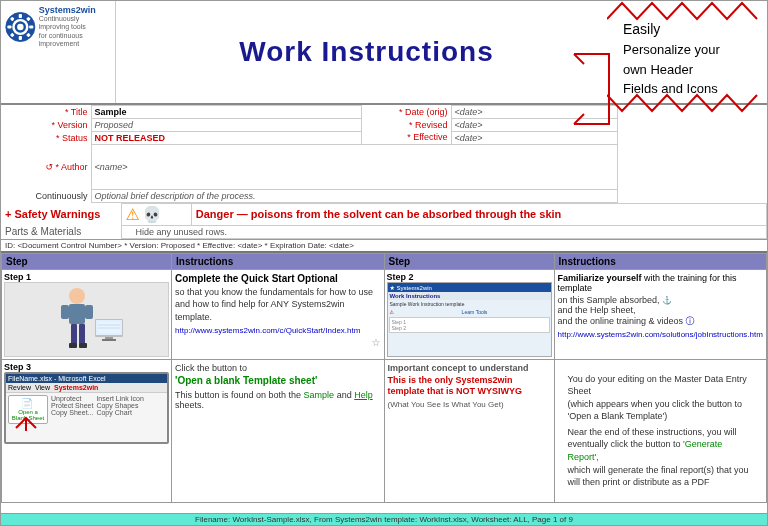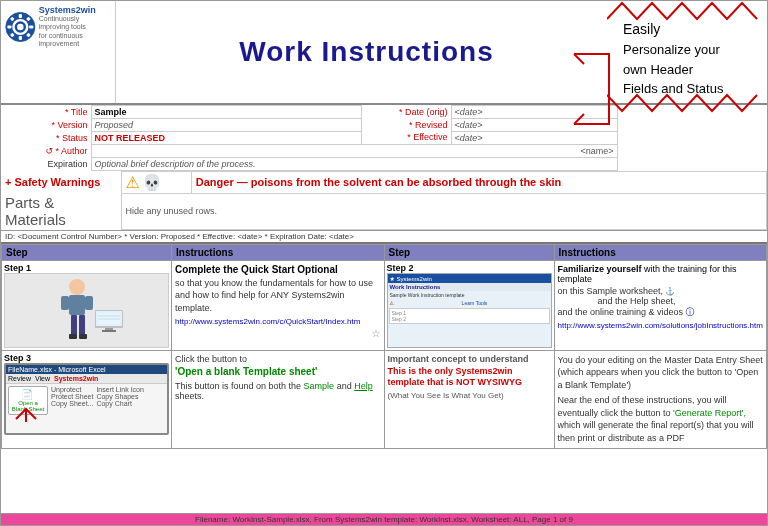--- a/index.html
+++ b/index.html
@@ -48,21 +48,21 @@
 
     <div style="width:150px; flex-shrink:0; position:relative; overflow:visible;">
 
       <svg width="160" height="20" style="position:absolute;top:0;left:-10px;">
         <polyline points="0,18 15,2 30,18 45,2 60,18 75,2 90,18 105,2 120,18 135,2 150,18" stroke="#c00" stroke-width="2" fill="none"></polyline>
       </svg>
       <div style="padding:18px 6px 4px 6px; font-size:13px; line-height:1.5; color:#000;">
         <div style="font-size:14px;">Easily</div>
         <div>Personalize your</div>
         <div>own Header</div>
-        <div>Fields and Status</div>
+        <div>Fields and Icons</div>
       </div>
 
       <svg width="160" height="20" style="position:absolute;bottom:-10px;left:-10px;">
         <polyline points="0,2 15,18 30,2 45,18 60,2 75,18 90,2 105,18 120,2 135,18 150,2" stroke="#c00" stroke-width="2" fill="none"></polyline>
       </svg>
     </div>
   </div>
 
   <table style="width:100%; border-collapse:collapse; font-size:9px;border-radius:32px;">
     <tbody>
@@ -91,46 +91,46 @@
       <td style="padding:1px 3px; border:1px solid #ccc;">
         <span style="color:#c00; font-weight:bold; font-size:9px;">NOT RELEASED</span>
       </td>
       <td style="text-align:right; padding:1px 3px; color:#c00; white-space:nowrap;">* Effective</td>
       <td style="padding:1px 3px; border:1px solid #ccc; color:#555; font-style:italic;">&lt;date&gt;</td>
     </tr>
     <tr>
       <td style="text-align:right; padding:1px 3px; color:#c00; white-space:nowrap;">
         <span style="font-size:9px;">↺</span> <span>* Author</span>
       </td>
-      <td colspan="3" style="padding:1px 3px; border:1px solid #ccc; color:#555; text-align:right;">&lt;name&gt;</td>
-    </tr>
-    <tr>
-      <td style="text-align:right; padding:1px 3px; color:#333; white-space:nowrap;">Expiration</td>
+      <td colspan="3" style="padding:17px 3px; border:1px solid #ccc; color:#555; font-style:italic;">&lt;name&gt;</td>
+    </tr>
+    <tr>
+      <td style="text-align:right; padding:1px 3px; color:#333; white-space:nowrap;">Continuously</td>
       <td colspan="3" style="padding:1px 3px; border:1px solid #ccc; color:#555; font-style:italic;">Optional brief description of the process.</td>
     </tr>
   </tbody>
     </table>
 
   <table style="width:100%; border-collapse:collapse; font-size:9px;">
     <tbody>
         <tr>
       <td style="width:120px; padding:1px 4px;">
         <span style="color:#c00; font-weight:bold; font-size:11px;">+ Safety Warnings</span>
       </td>
       <td style="padding:1px 4px; border:1px solid #ccc;">
         <span style="font-size:16px; color:#ff8c00;">⚠</span>
         <span style="font-size:16px;">💀</span>
       </td>
       <td colspan="2" style="padding:1px 4px; border:1px solid #ccc;">
         <span style="color:#c00; font-weight:bold; font-size:11px;">Danger — poisons from the solvent can be absorbed through the skin</span>
       </td>
     </tr>
     <tr>
-      <td style="padding:1px 4px; font-size:15px; color:#555;">Parts &amp; Materials</td>
-      <td colspan="3" style="padding:1px 4px; border:1px solid #ccc; font-size:9px; color:#555;">Hide any unused rows.</td>
+      <td style="padding:1px 4px; font-size:10px; color:#555;">Parts &amp; Materials</td>
+      <td colspan="3" style="padding:1px 14px; border:1px solid #ccc; font-size:9px; color:#555;">Hide any unused rows.</td>
     </tr>
   </tbody>
     </table>
 
   <div style="font-size:8px; color:#333; padding:1px 4px; border-top:1px solid #999; border-bottom:2px solid #777; background:#fff;">ID: &lt;Document Control Number&gt;  * Version: Proposed  * Effective: &lt;date&gt;  * Expiration Date: &lt;date&gt;</div>
 
   <table style="width:100%; border-collapse:collapse; font-size:9px; table-layout:fixed;">
 
     <tbody>
         <tr>
@@ -196,23 +196,23 @@
           </div>
         </div>
       </td>
 
       <td style="border:1px solid #999; padding:3px; vertical-align:top;">
         <div style="font-size:9px;">
           <span style="font-weight:bold;">Familiarize yourself</span>
           <span>with the training for this template</span>
         </div>
         <div style="font-size:9px; color:#333; margin-top:2px;">
-          <span>on this Sample worksheet,</span> <span style="color:#c00; font-size:8px;">⚓</span>
-        </div>
-        <div style="font-size:9px; color:#333;margin-left:40px;">
+          <span>on this Sample absorbed,</span> <span style="color:#c00; font-size:8px;">⚓</span>
+        </div>
+        <div style="font-size:9px; color:#333;">
           <span>and the Help sheet,</span>
         </div>
         <div style="font-size:9px; color:#333;">
           <span>and the online training &amp; videos</span> <span style="color:#00a; font-size:9px;">ⓘ</span>
         </div>
         <div style="color:#00c; font-size:8px; word-break:break-all; margin-top:2px;">http://www.systems2win.com/solutions/jobInstructions.htm</div>
       </td>
     </tr>
 
     <tr>
@@ -266,32 +266,32 @@
           <span>sheets.</span>
         </div>
       </td>
 
       <td style="border:1px solid #999; padding:3px; vertical-align:top;">
         <div style="font-weight:bold; font-size:9px; color:#555; margin-bottom:2px;">Important concept to understand</div>
         <div style="font-size:9px; color:#c00; font-weight:bold; line-height:1.3;">This is the only Systems2win template that is NOT WYSIWYG</div>
         <div style="font-size:8px; color:#555; margin-top:2px;">(What You See Is What You Get)</div>
       </td>
 
-      <td style="border:1px solid #999; padding:3px; vertical-align:top;">
+      <td style="border:1px solid #999; padding:13px; vertical-align:top;">
         <div style="font-size:9px; color:#333; line-height:1.4;">
           <span>You do your editing on the Master Data Entry Sheet</span>
           <br>
           <span>(which appears when you click the button to 'Open a Blank Template')</span>
         </div>
         <div style="font-size:9px; color:#333; margin-top:3px; line-height:1.4;">
           <span>Near the end of these instructions, you will eventually click the button to</span>
           <span style="color:#080; font-weight:normal;">'Generate Report',</span>
           <br>
           <span>which will generate the final report(s) that you will then print or distribute as a PDF</span>
         </div>
       </td>
     </tr>
   </tbody>
     </table>
 
-  <div style="position:absolute; bottom:0; left:0; right:0; background:#ec4899; border-top:1px solid #999; padding:1px 4px; font-size:8px; color:#333; text-align:center;">Filename: WorkInst-Sample.xlsx, From Systems2win template: WorkInst.xlsx, Worksheet: ALL, Page 1 of 9</div>
+  <div style="position:absolute; bottom:0; left:0; right:0; background:#5eead4; border-top:1px solid #999; padding:1px 4px; font-size:8px; color:#333; text-align:center;">Filename: WorkInst-Sample.xlsx, From Systems2win template: WorkInst.xlsx, Worksheet: ALL, Page 1 of 9</div>
 
 </div>
 
 </body></html>

